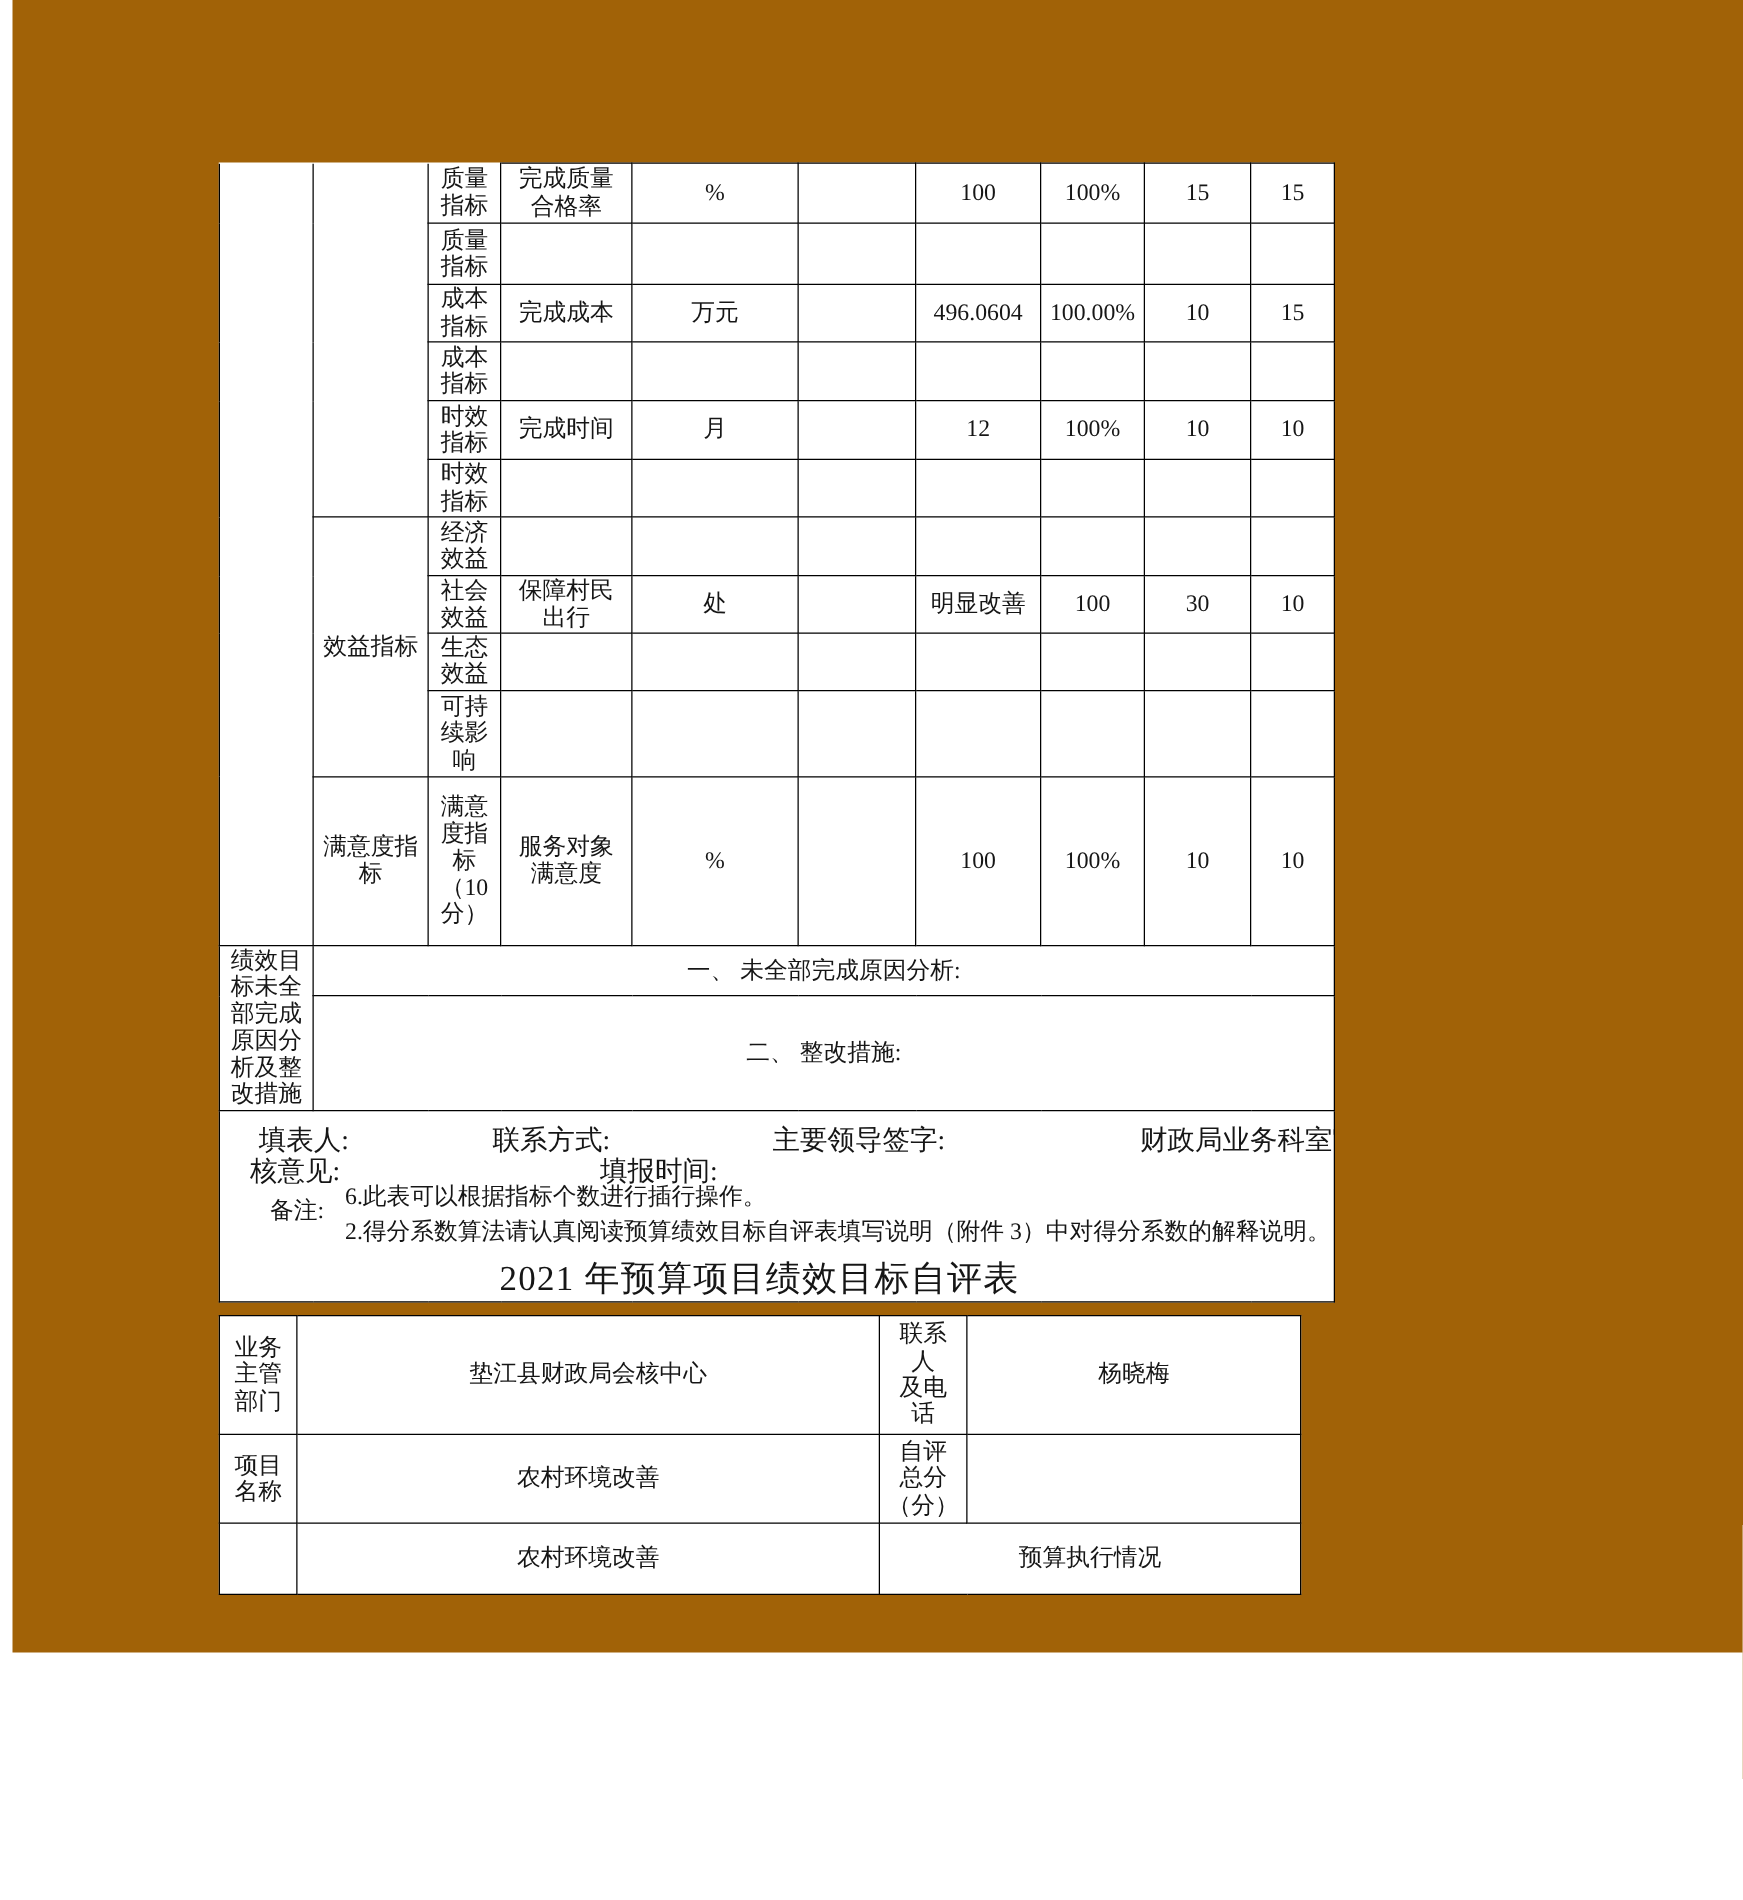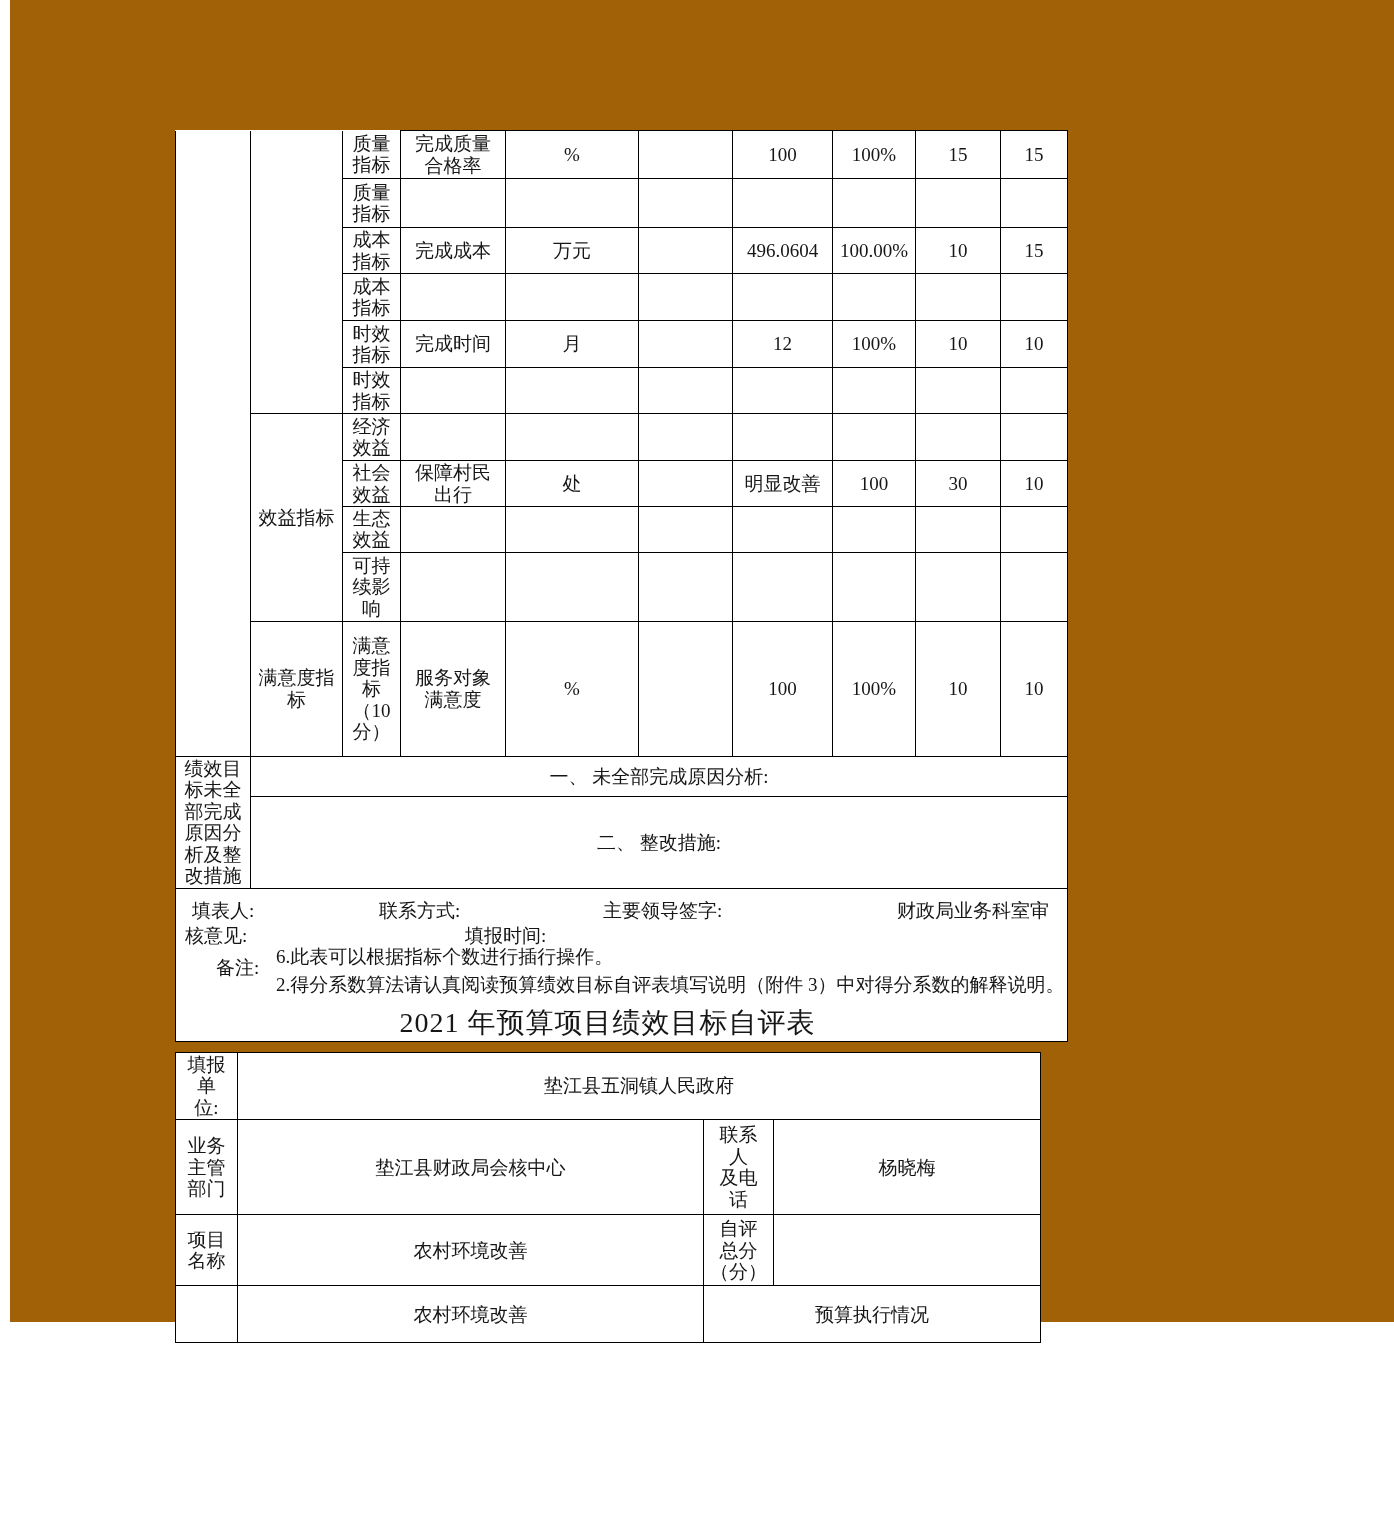--- a/index.html
+++ b/index.html
@@ -21,21 +21,21 @@
   #t1 { left:165px; top:130px; width:892px; }
   #t2 { left:165px; top:1052px; width:865px; }
 
   .no-top { border-top:0 !important; }
   .tl  { text-align:left; padding-left:3px;margin-left:44px; }   
   .indent { text-align:left; padding-left:13px; } 
   .lab2 { text-align:left; padding-left:5px; }  
   .val2 { text-align:left; padding-left:9px; }  
 
   td.relcell { position:relative; white-space:normal; }
-  td.relcell span { position:absolute; white-space:nowrap; font-size:19px; }
+  td.relcell span { position:absolute; white-space:nowrap; font-size:22px;margin-left:15px; }
 
   .remark { position:absolute; left:165px; top:941px; width:892px; height:62px; font-size:19px;margin-left:16px; }
   .remark span { position:absolute; white-space:nowrap; }
 
   .doc-title {
     position:absolute; left:165px; top:1004px; width:865px;
     text-align:center; font-size:28px; letter-spacing:1px;
   }
 </style>
 </head>
@@ -224,26 +224,20 @@
   <div class="doc-title">2021 年预算项目绩效目标自评表</div>
 
   <table class="doc" id="t2">
     <colgroup>
       <col style="width:62px">
         <col style="width:466px">
         <col style="width:70px">
         <col style="width:267px">
     </colgroup>
     <tbody>
-      <tr style="height:67px">
-        <td class="lab2">填报
-单
-位:</td>
-        <td colspan="3" class="val2">垫江县五洞镇人民政府</td>
-      </tr>
       <tr style="height:95px">
         <td class="lab2">业务
 主管
 部门</td>
         <td class="val2">垫江县财政局会核中心</td>
         <td>联系
 人
 及电
 话</td>
         <td class="val2">杨晓梅</td>

